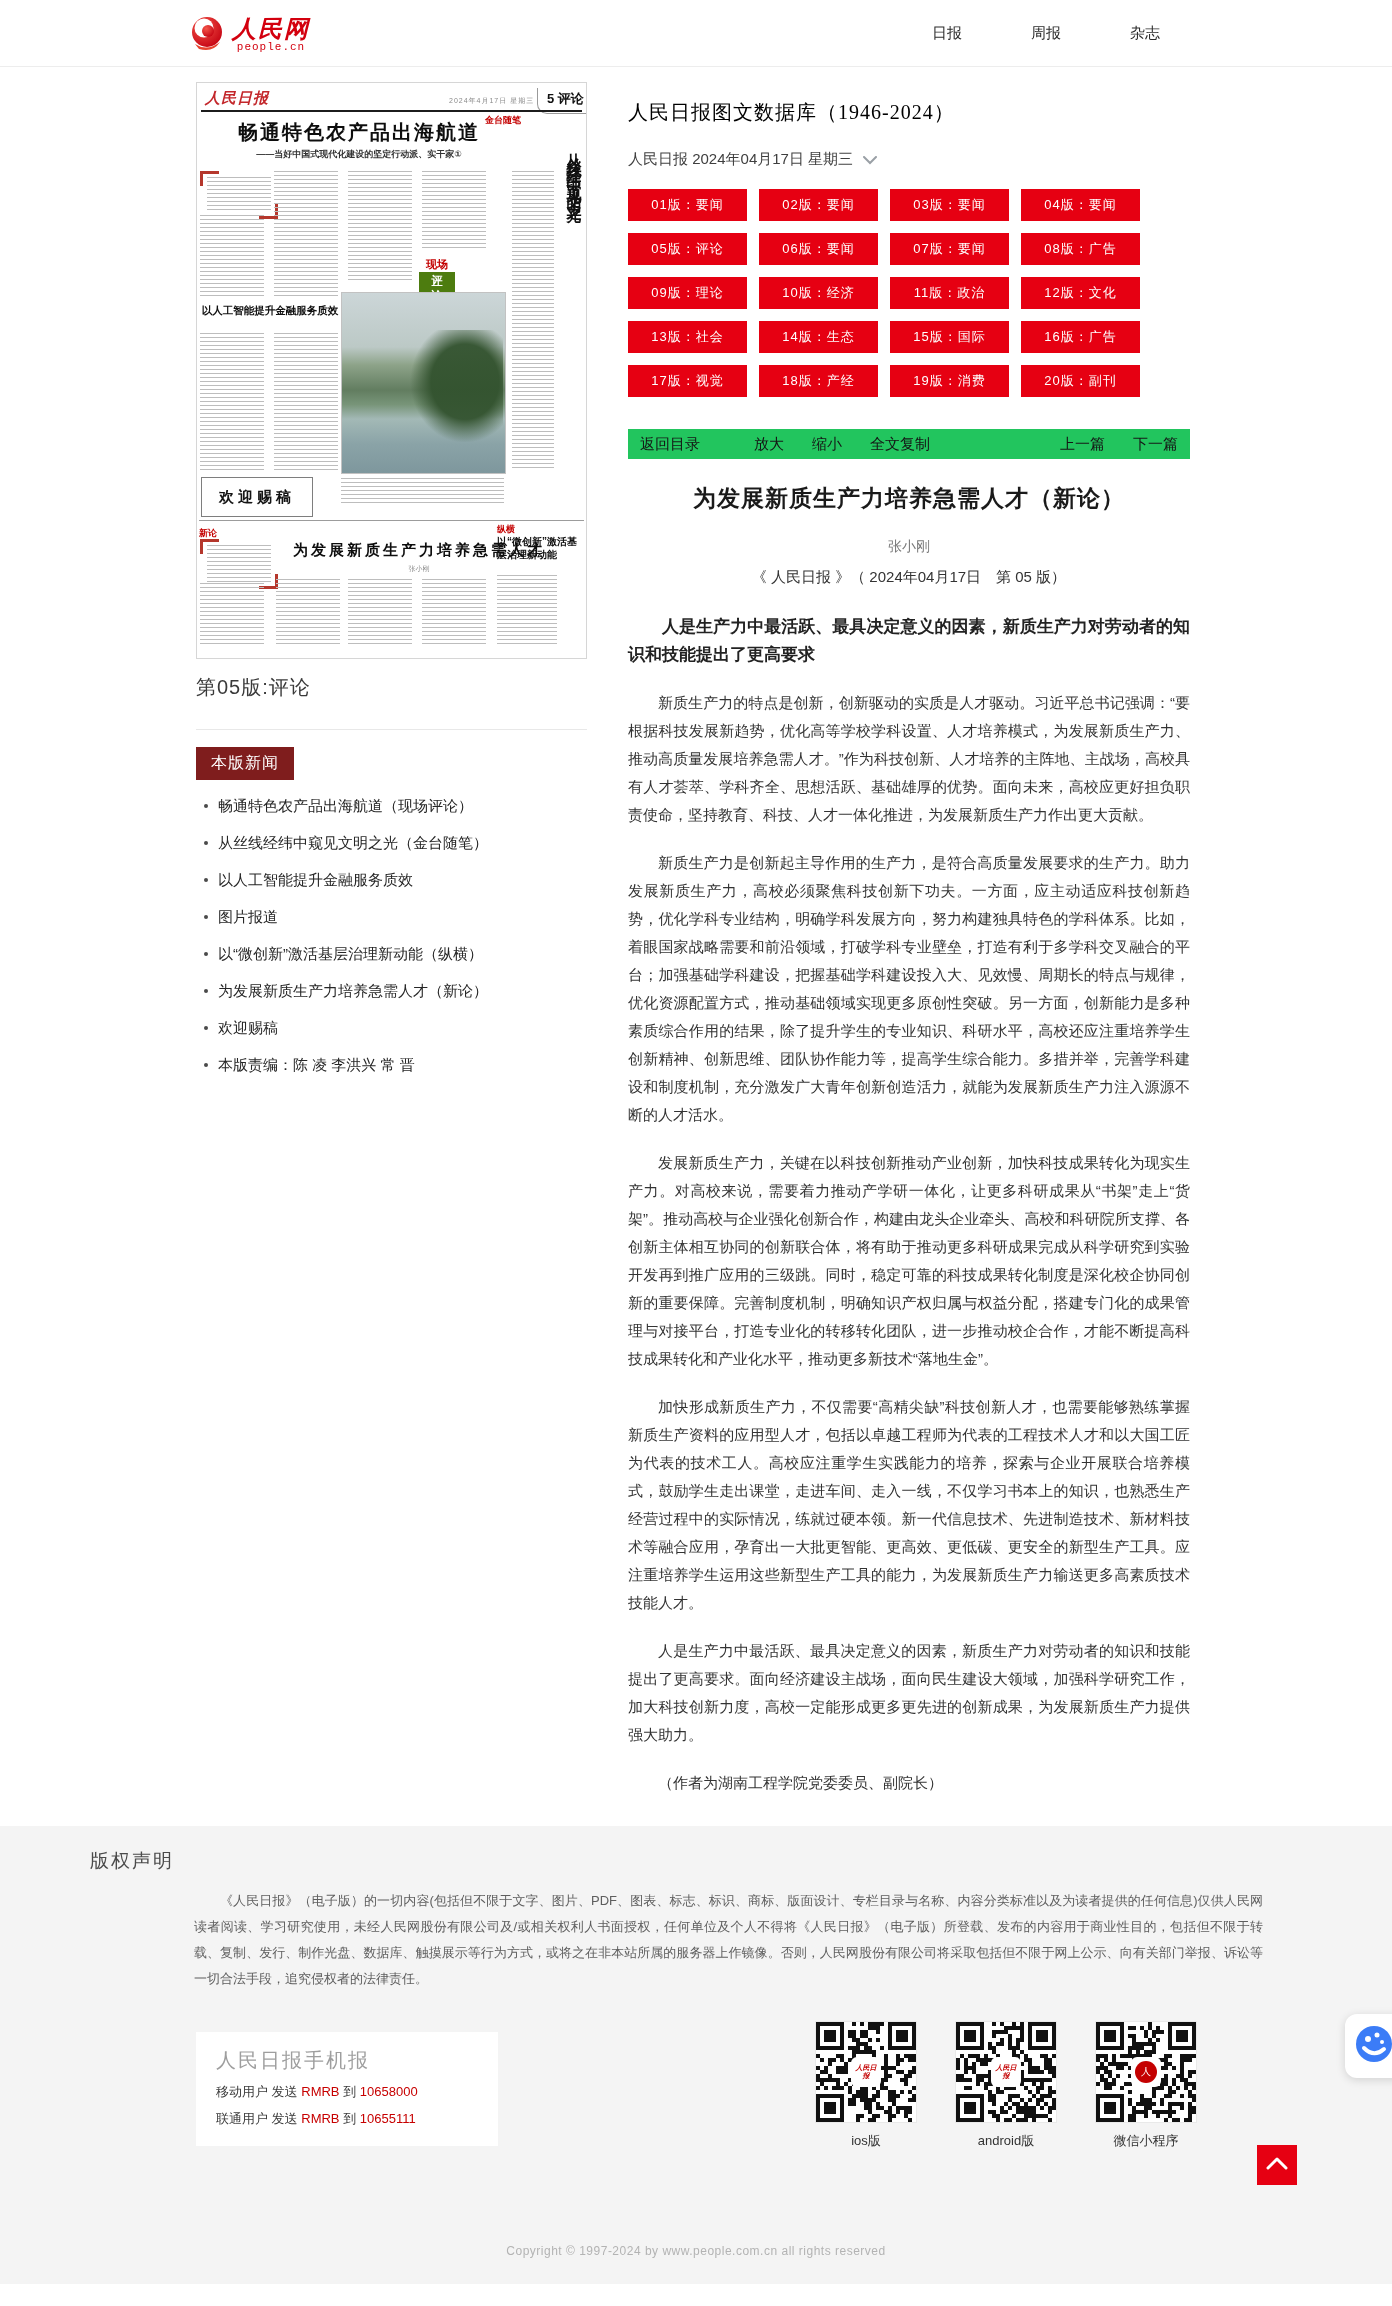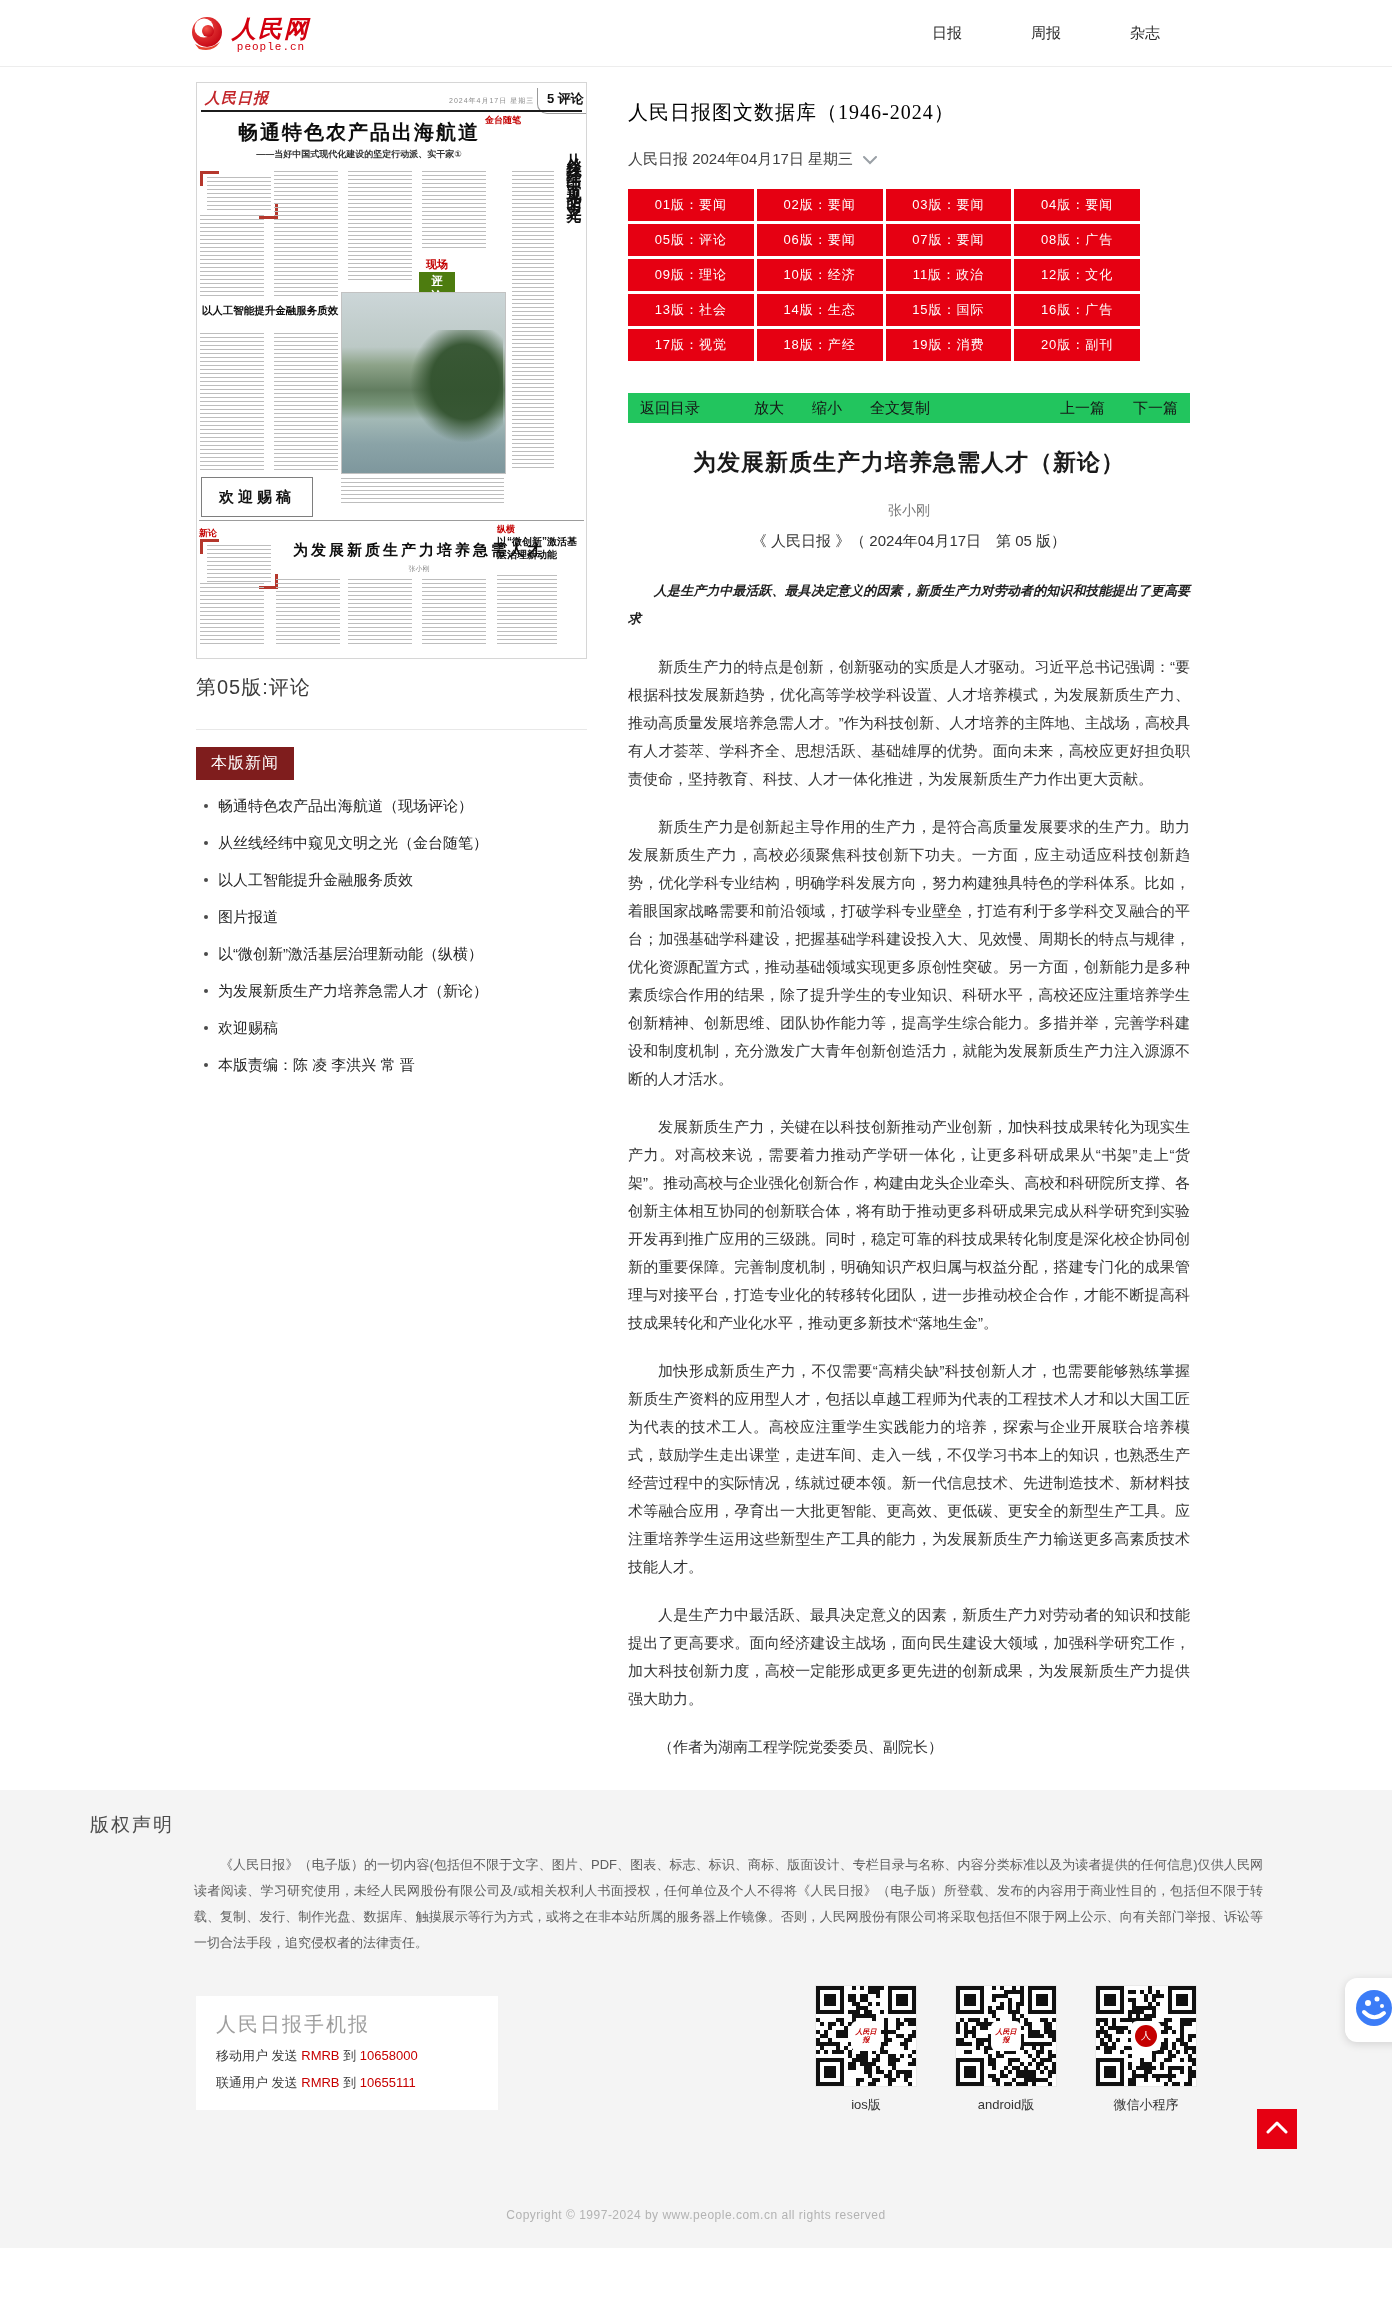--- a/index.html
+++ b/index.html
@@ -56,31 +56,31 @@
   .edition{margin-top:15px;font-size:20px;color:#3a3a3a;letter-spacing:1px;}
   .side-divider{margin-top:28px;border-top:1px solid #e8e8e8;width:391px;}
   .badge{display:inline-block;margin-top:17px;background:#7f1d1d;color:#fff;font-size:16px;padding:6px 15px;letter-spacing:1px;}
   .news-list{list-style:none;margin:16px 0 0;padding:0;width:391px;}
   .news-item{position:relative;padding-left:22px;margin-bottom:17px;font-size:15px;line-height:20px;color:#262626;cursor:pointer;}
   .news-item::before{content:"";position:absolute;left:8px;top:8px;width:4px;height:4px;border-radius:50%;background:#4a4a4a;}
 
   
   .db-title{margin:32px 0 0;font-family:"Liberation Serif","DejaVu Serif",serif;font-weight:400;font-size:20px;color:#000;letter-spacing:1px;}
   .date-row{margin-top:24px;display:flex;align-items:center;gap:10px;font-size:15px;color:#3f3f3f;cursor:pointer;width:fit-content;}
-  .pages-grid{margin-top:20px;display:grid;grid-template-columns:repeat(4,1fr);gap:3px;width:512px;}
+  .pages-grid{margin-top:20px;display:grid;grid-template-columns:repeat(4,1fr);gap:12px;width:512px;}
   .page-cell{height:32px;display:flex;align-items:center;justify-content:center;background:#e60012;color:#fff;font-size:13px;letter-spacing:1px;cursor:pointer;}
   .toolbar{margin-top:32px;height:30px;width:562px;box-sizing:border-box;background:#22c55e;display:flex;align-items:center;gap:28px;padding:0 12px;font-size:15px;color:#151515;}
   .tb{cursor:pointer;white-space:nowrap;}
   .tb-first{margin-right:26px;}
   .tb-spacer{flex:1;}
   .article{width:562px;}
   .art-title{margin:24px 0 0;text-align:center;font-size:23px;font-weight:700;color:#1a1a1a;letter-spacing:1px;}
   .art-author{margin-top:24px;text-align:center;font-size:14px;color:#787878;}
   .art-source{margin-top:12px;text-align:center;font-size:15px;color:#333;}
-  .art-intro{margin:26px 0 0;font-size:13px;font-weight:700;line-height:28px;text-indent:2em;color:#222;text-align:justify;font-style:italic;}
+  .art-intro{margin:26px 0 0;font-size:17px;font-weight:700;line-height:28px;text-indent:2em;color:#222;text-align:justify;}
   .para{margin:20px 0 0;font-size:15px;line-height:28px;text-indent:2em;color:#333;text-align:justify;}
 
   
   footer{position:relative;height:458px;background:#f4f4f4;}
   .ft-head{padding:22px 0 0 90px;font-size:19px;color:#4a4a4a;letter-spacing:2px;}
   .ft-body{margin:14px 129px 0 194px;font-size:13px;line-height:26px;color:#5e5e5e;text-indent:2em;text-align:justify;}
   .mp-card{position:absolute;left:196px;top:206px;width:302px;height:114px;box-sizing:border-box;background:#fff;padding:15px 20px;}
   .mp-title{font-size:20px;color:#9e9e9e;letter-spacing:2px;}
   .mp-line{margin-top:9px;font-size:13px;color:#3c3c3c;}
   .mp-line .red{color:#c70000;}

